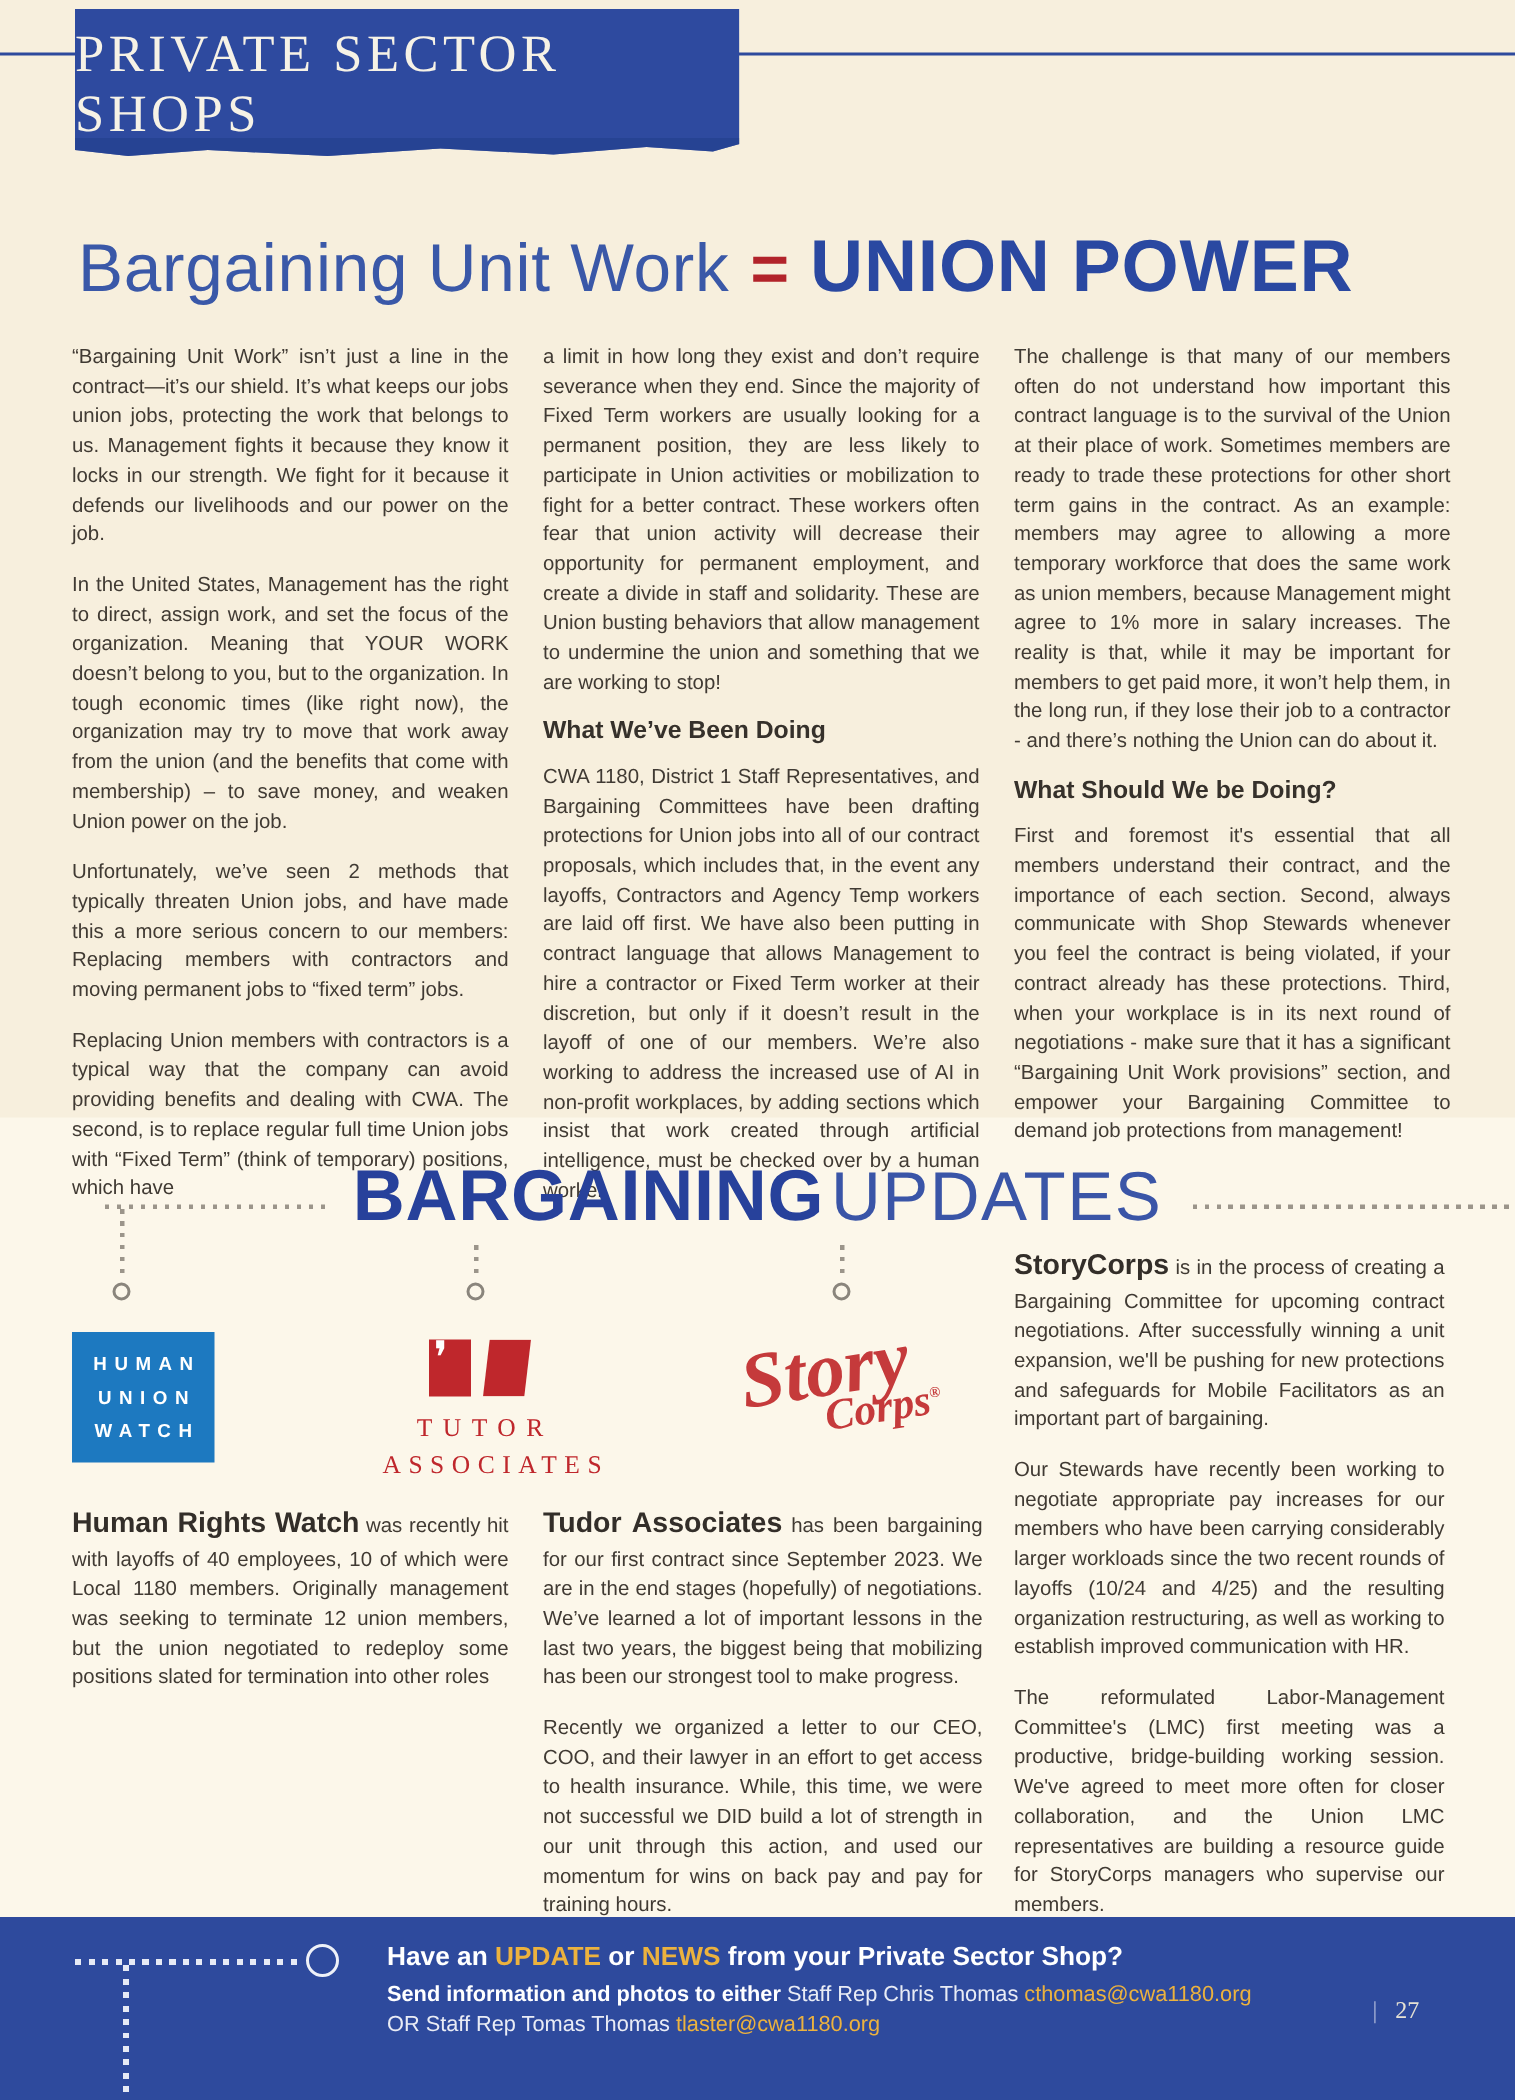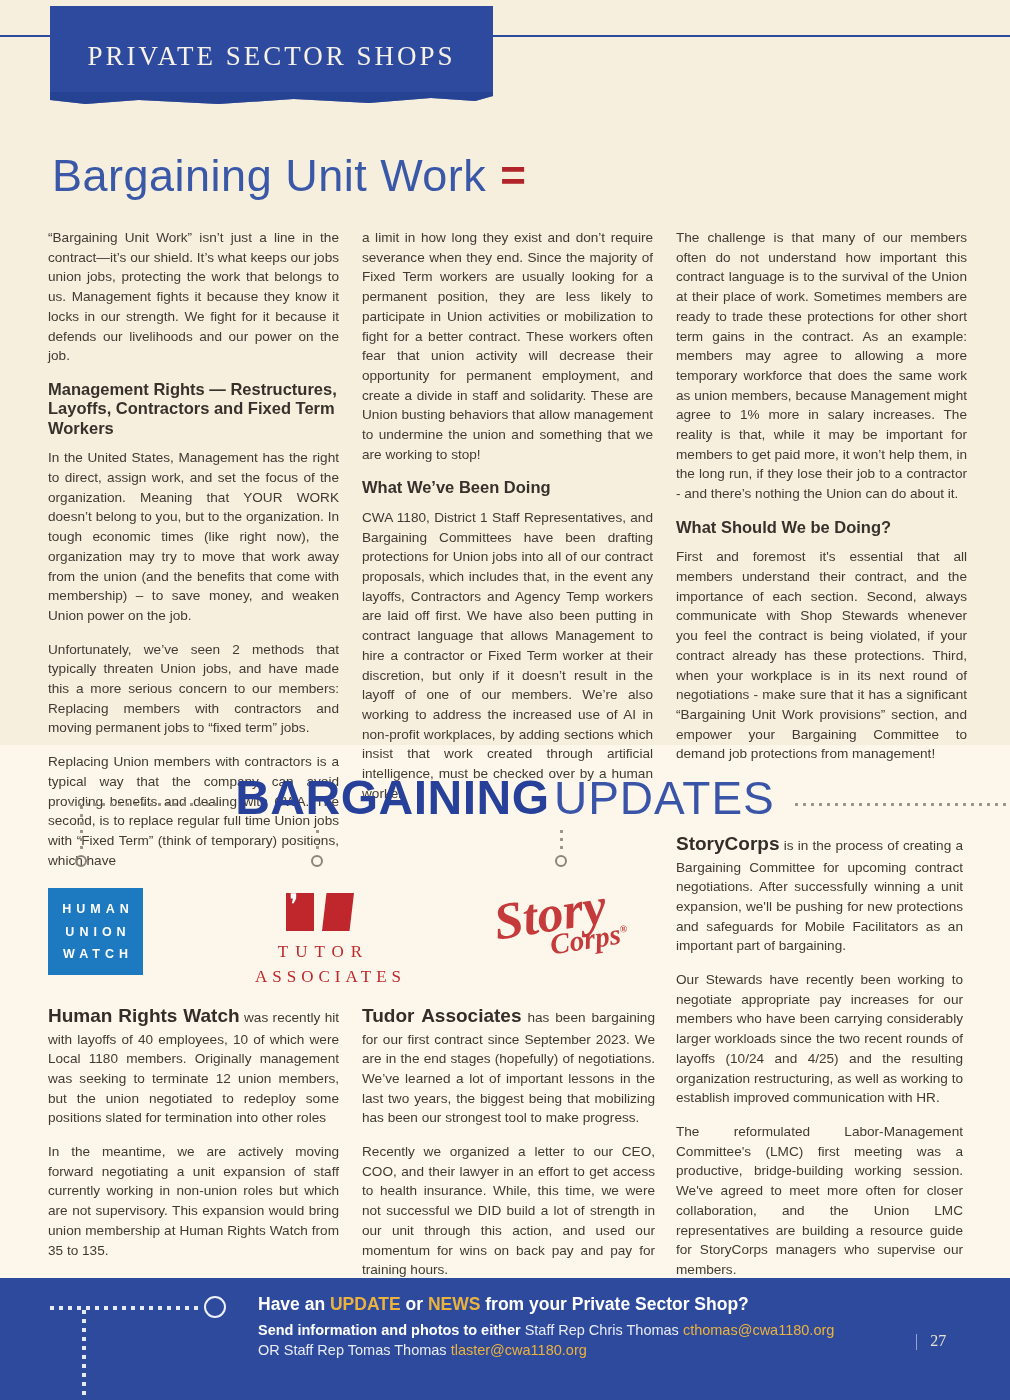--- a/index.html
+++ b/index.html
@@ -18,21 +18,21 @@
   .top-rule { position:absolute; left:0; top:35px; width:1010px; height:2px; background:#2e4a9d; z-index:1; }
   .banner {
     position:absolute; left:50px; top:6px; width:443px; height:100px;
     background:#2e4a9f; z-index:2;
     display:flex; align-items:center; justify-content:center;
     clip-path:polygon(0 0,100% 0,100% 90%,96% 95%,86% 92%,72% 97%,55% 93%,38% 98%,20% 94%,8% 98%,0 94%);
     box-shadow:0 14px 16px -4px rgba(105,95,75,.55);
   }
   .banner-shade { position:absolute; left:0; bottom:0; width:100%; height:14px; background:#24408e; opacity:.7; }
   .banner-title {
-    color:#f6f2e6; font-family:"Liberation Serif", serif; font-size:27px;
+    color:#f6f2e6; font-family:"Liberation Serif", serif; font-size:35px;
     letter-spacing:3px; font-variant:small-caps; text-transform:uppercase; position:relative; z-index:3;
   }
 
   
   .main-title { position:absolute; left:52px; top:150px; display:flex; align-items:baseline; gap:14px; white-space:nowrap; }
   .mt-light { font-size:45px; font-weight:400; color:#3a58a8; letter-spacing:.5px; }
   .mt-eq    { font-size:44px; font-weight:800; color:#b2232a; }
   .mt-bold  { font-size:49px; font-weight:800; color:#2a48a1; letter-spacing:.5px; }
 
   
@@ -104,25 +104,25 @@
 
 <div class="top-rule"></div>
 <div class="banner">
   <div class="banner-shade"></div>
   <div class="banner-title">PRIVATE SECTOR SHOPS</div>
 </div>
 
 <div class="main-title">
   <span class="mt-light">Bargaining Unit Work</span>
   <span class="mt-eq">=</span>
+  <span class="mt-bold">UNION POWER</span>
 </div>
 
 <div class="col" id="col1">
   <p>“Bargaining Unit Work” isn’t just a line in the contract—it’s our shield. It’s what keeps our jobs union jobs, protecting the work that belongs to us. Management fights it because they know it locks in our strength. We fight for it because it defends our livelihoods and our power on the job.</p>
-  <h3>Management Rights — Restructures, Layoffs, Contractors and Fixed Term Workers</h3>
   <p>In the United States, Management has the right to direct, assign work, and set the focus of the organization. Meaning that YOUR WORK doesn’t belong to you, but to the organization. In tough economic times (like right now), the organization may try to move that work away from the union (and the benefits that come with membership) – to save money, and weaken Union power on the job.</p>
   <p>Unfortunately, we’ve seen 2 methods that typically threaten Union jobs, and have made this a more serious concern to our members: Replacing members with contractors and moving permanent jobs to “fixed term” jobs.</p>
   <p>Replacing Union members with contractors is a typical way that the company can avoid providing benefits and dealing with CWA. The second, is to replace regular full time Union jobs with “Fixed Term” (think of temporary) positions, which have</p>
 </div>
 
 <div class="col" id="col2">
   <p>a limit in how long they exist and don’t require severance when they end. Since the majority of Fixed Term workers are usually looking for a permanent position, they are less likely to participate in Union activities or mobilization to fight for a better contract. These workers often fear that union activity will decrease their opportunity for permanent employment, and create a divide in staff and solidarity. These are Union busting behaviors that allow management to undermine the union and something that we are working to stop!</p>
   <h3>What We’ve Been Doing</h3>
   <p>CWA 1180, District 1 Staff Representatives, and Bargaining Committees have been drafting protections for Union jobs into all of our contract proposals, which includes that, in the event any layoffs, Contractors and Agency Temp workers are laid off first. We have also been putting in contract language that allows Management to hire a contractor or Fixed Term worker at their discretion, but only if it doesn’t result in the layoff of one of our members. We’re also working to address the increased use of AI in non-profit workplaces, by adding sections which insist that work created through artificial intelligence, must be checked over by a human worker.</p>
 </div>
@@ -163,21 +163,20 @@
   <div class="tutor-l2">ASSOCIATES</div>
 </div>
 
 <div class="story-logo">
   <div class="story-w1"><span>Story</span></div>
   <div class="story-w2"><span>Corps</span><span class="story-reg">®</span></div>
 </div>
 
 <div class="ucol" id="ucol1">
   <p><span class="lead">Human Rights Watch</span><span> was recently hit with layoffs of 40 employees, 10 of which were Local 1180 members. Originally management was seeking to terminate 12 union members, but the union negotiated to redeploy some positions slated for termination into other roles</span></p>
-  <p>In the meantime, we are actively moving forward negotiating a unit expansion of staff currently working in non-union roles but which are not supervisory. This expansion would bring union membership at Human Rights Watch from 35 to 135.</p>
 </div>
 
 <div class="ucol" id="ucol2">
   <p><span class="lead">Tudor Associates</span><span> has been bargaining for our first contract since September 2023. We are in the end stages (hopefully) of negotiations. We’ve learned a lot of important lessons in the last two years, the biggest being that mobilizing has been our strongest tool to make progress.</span></p>
   <p>Recently we organized a letter to our CEO, COO, and their lawyer in an effort to get access to health insurance. While, this time, we were not successful we DID build a lot of strength in our unit through this action, and used our momentum for wins on back pay and pay for training hours.</p>
 </div>
 
 <div class="ucol" id="ucol3">
   <p><span class="lead">StoryCorps</span><span> is in the process of creating a Bargaining Committee for upcoming contract negotiations. After successfully winning a unit expansion, we'll be pushing for new protections and safeguards for Mobile Facilitators as an important part of bargaining.</span></p>
   <p>Our Stewards have recently been working to negotiate appropriate pay increases for our members who have been carrying considerably larger workloads since the two recent rounds of layoffs (10/24 and 4/25) and the resulting organization restructuring, as well as working to establish improved communication with HR.</p>

